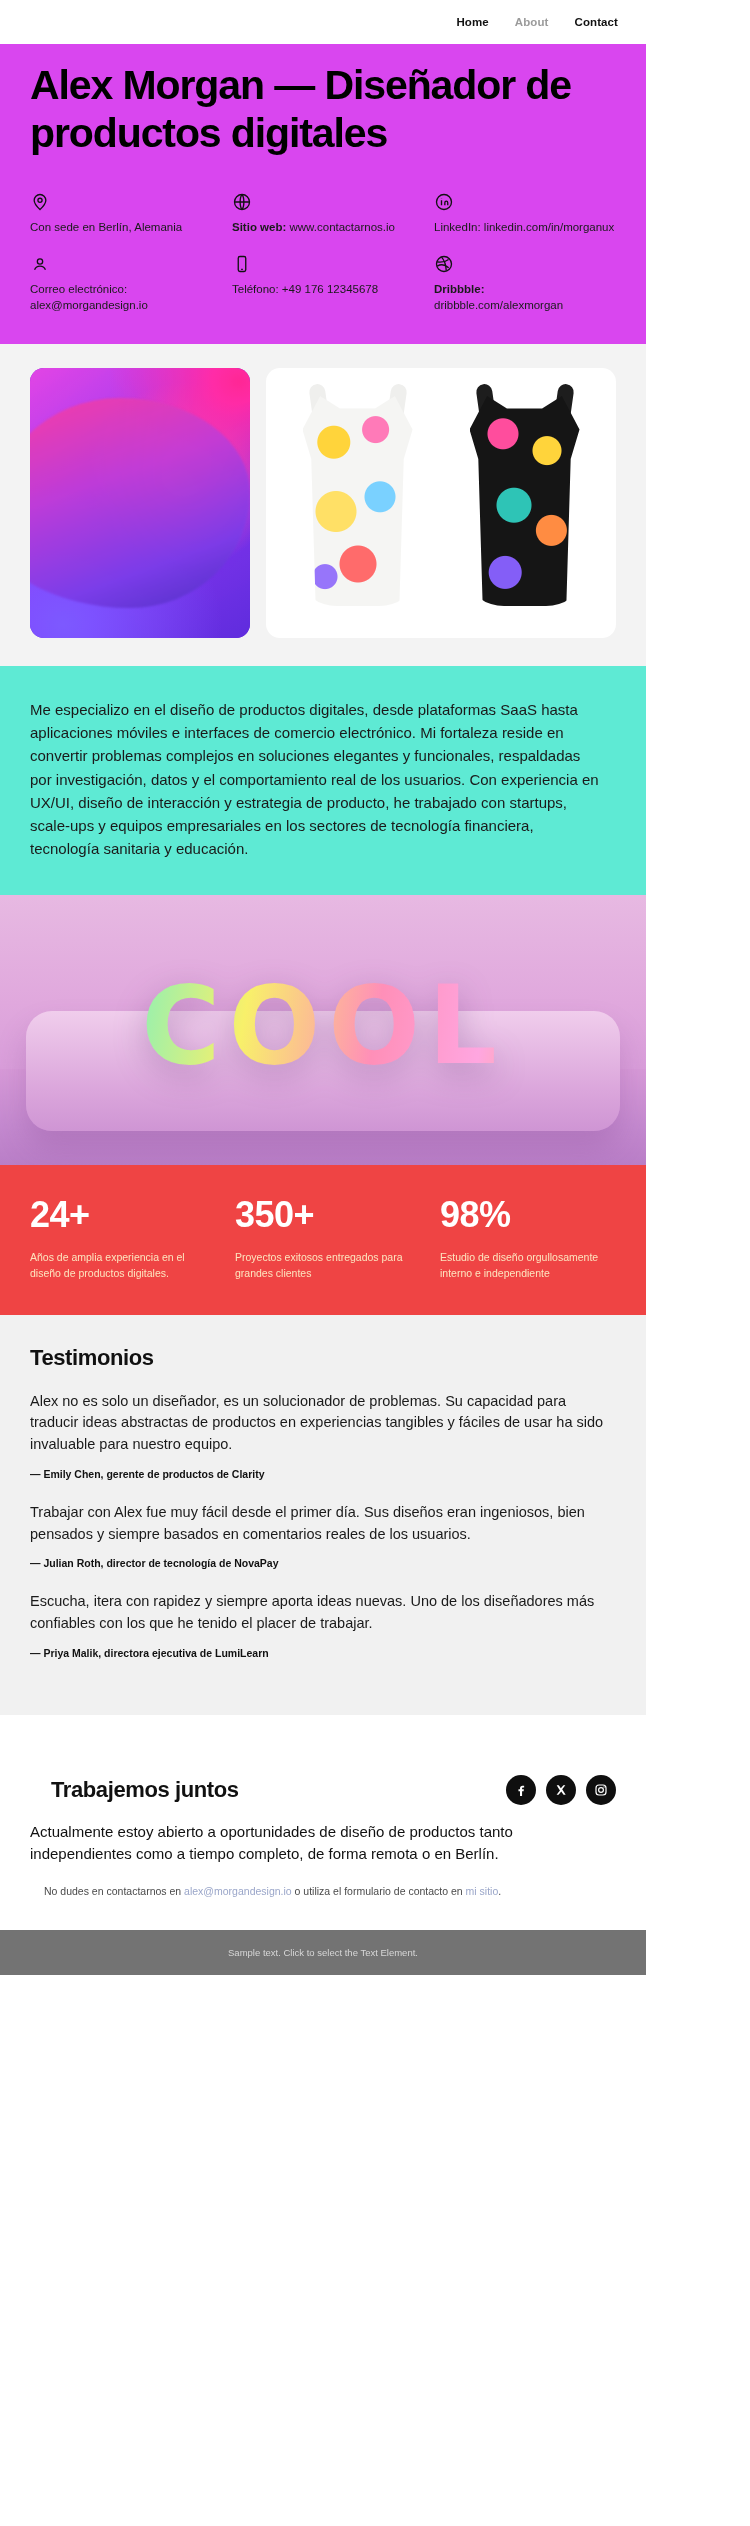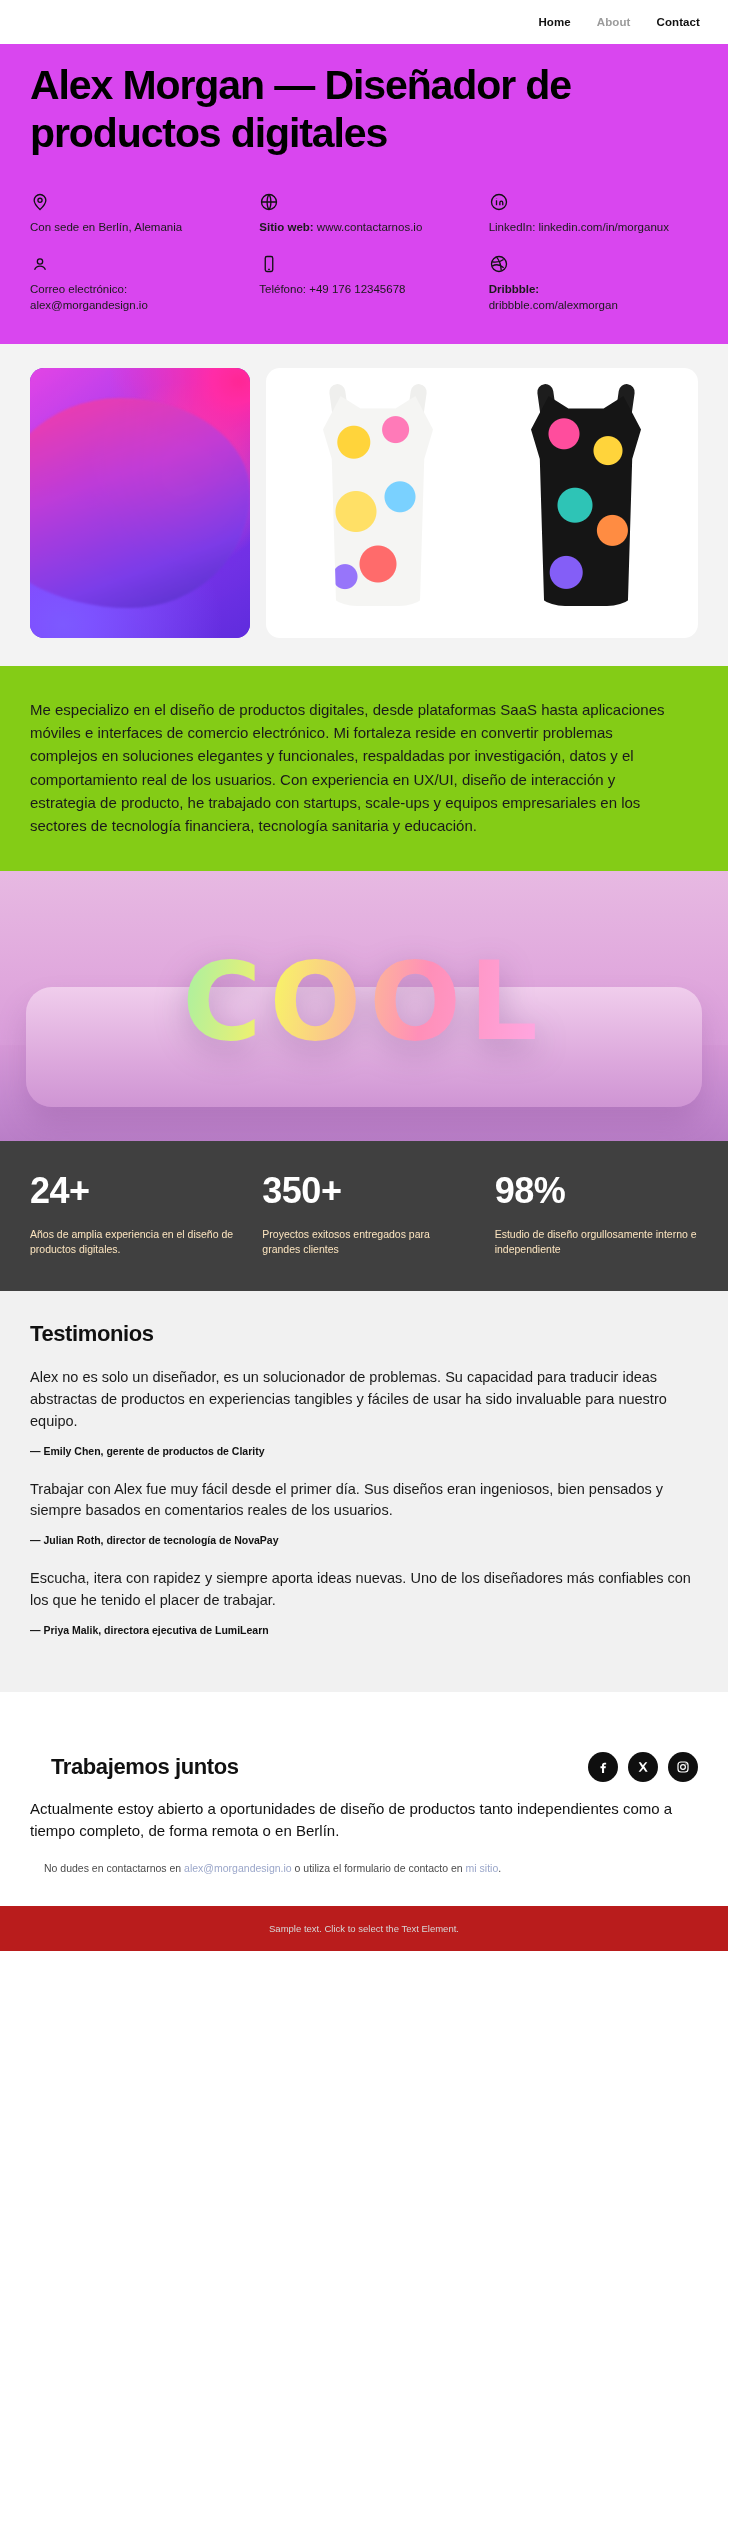--- a/index.html
+++ b/index.html
@@ -2,21 +2,21 @@
 <html><head>
 <meta charset="utf-8">
 <style>
   * { box-sizing: border-box; margin: 0; padding: 0; }
   html, body {
     width: 750px;
     background: #ffffff;
     font-family: "Liberation Sans", sans-serif;
     color: #111111;
   }
-  .page { width: 728px; position: relative; }
+  .page { width: 646px; position: relative; }
 
   
   .nav {
     height: 44px;
     display: flex;
     align-items: center;
     justify-content: flex-end;
     padding-right: 28px;
     gap: 26px;
     background: #fff;
@@ -132,21 +132,21 @@
     position: absolute; top: 6px; width: 16px; height: 40px;
     border-radius: 8px;
   }
   .dress1 .strapL, .dress1 .strapR { background: #efefed; }
   .dress2 .strapL, .dress2 .strapR { background: #1d1d1d; }
   .dress .strapL { left: 28px; transform: rotate(-8deg); }
   .dress .strapR { right: 28px; transform: rotate(8deg); }
 
   
   .about {
-    background: #84cc16;
+    background: #5eead4;
     padding: 32px 46px 34px 30px;
   }
   .about p {
     font-size: 15px;
     line-height: 1.55;
     color: #1a1a1a;
   }
 
   
   .bigimg {
@@ -174,21 +174,21 @@
     background: linear-gradient(100deg,#62e6f5 0%, #7ef0c0 18%, #f8f06a 38%, #ff8fb8 58%, #ffa6e0 74%, #ffb45a 92%);
     -webkit-background-clip: text;
     background-clip: text;
     color: transparent;
     filter: drop-shadow(0 10px 16px rgba(90,40,110,.30));
     font-family: "DejaVu Sans", sans-serif;
   }
 
   
   .stats {
-    background: #404040;
+    background: #ef4444;
     padding: 30px 30px 34px 30px;
     display: grid;
     grid-template-columns: 1fr 1fr 1fr;
     gap: 29px;
     color: #fff;
   }
   .stat .num {
     font-size: 36px;
     font-weight: 800;
     letter-spacing: -.5px;
@@ -262,21 +262,21 @@
   .cta .fine {
     font-size: 10.5px;
     line-height: 1.5;
     color: #4a4a4a;
     padding-left: 14px;
   }
   .cta .fine a { color: #9aa6c9; text-decoration: none; }
 
   
   .footer {
-    background: #b91c1c;
+    background: #737373;
     color: #d7d7d7;
     text-align: center;
     font-size: 9.5px;
     padding: 17px 0;
   }
   .spacer-white { background: #fff; height: 26px; }
 </style>
 </head>
 <body>
 

